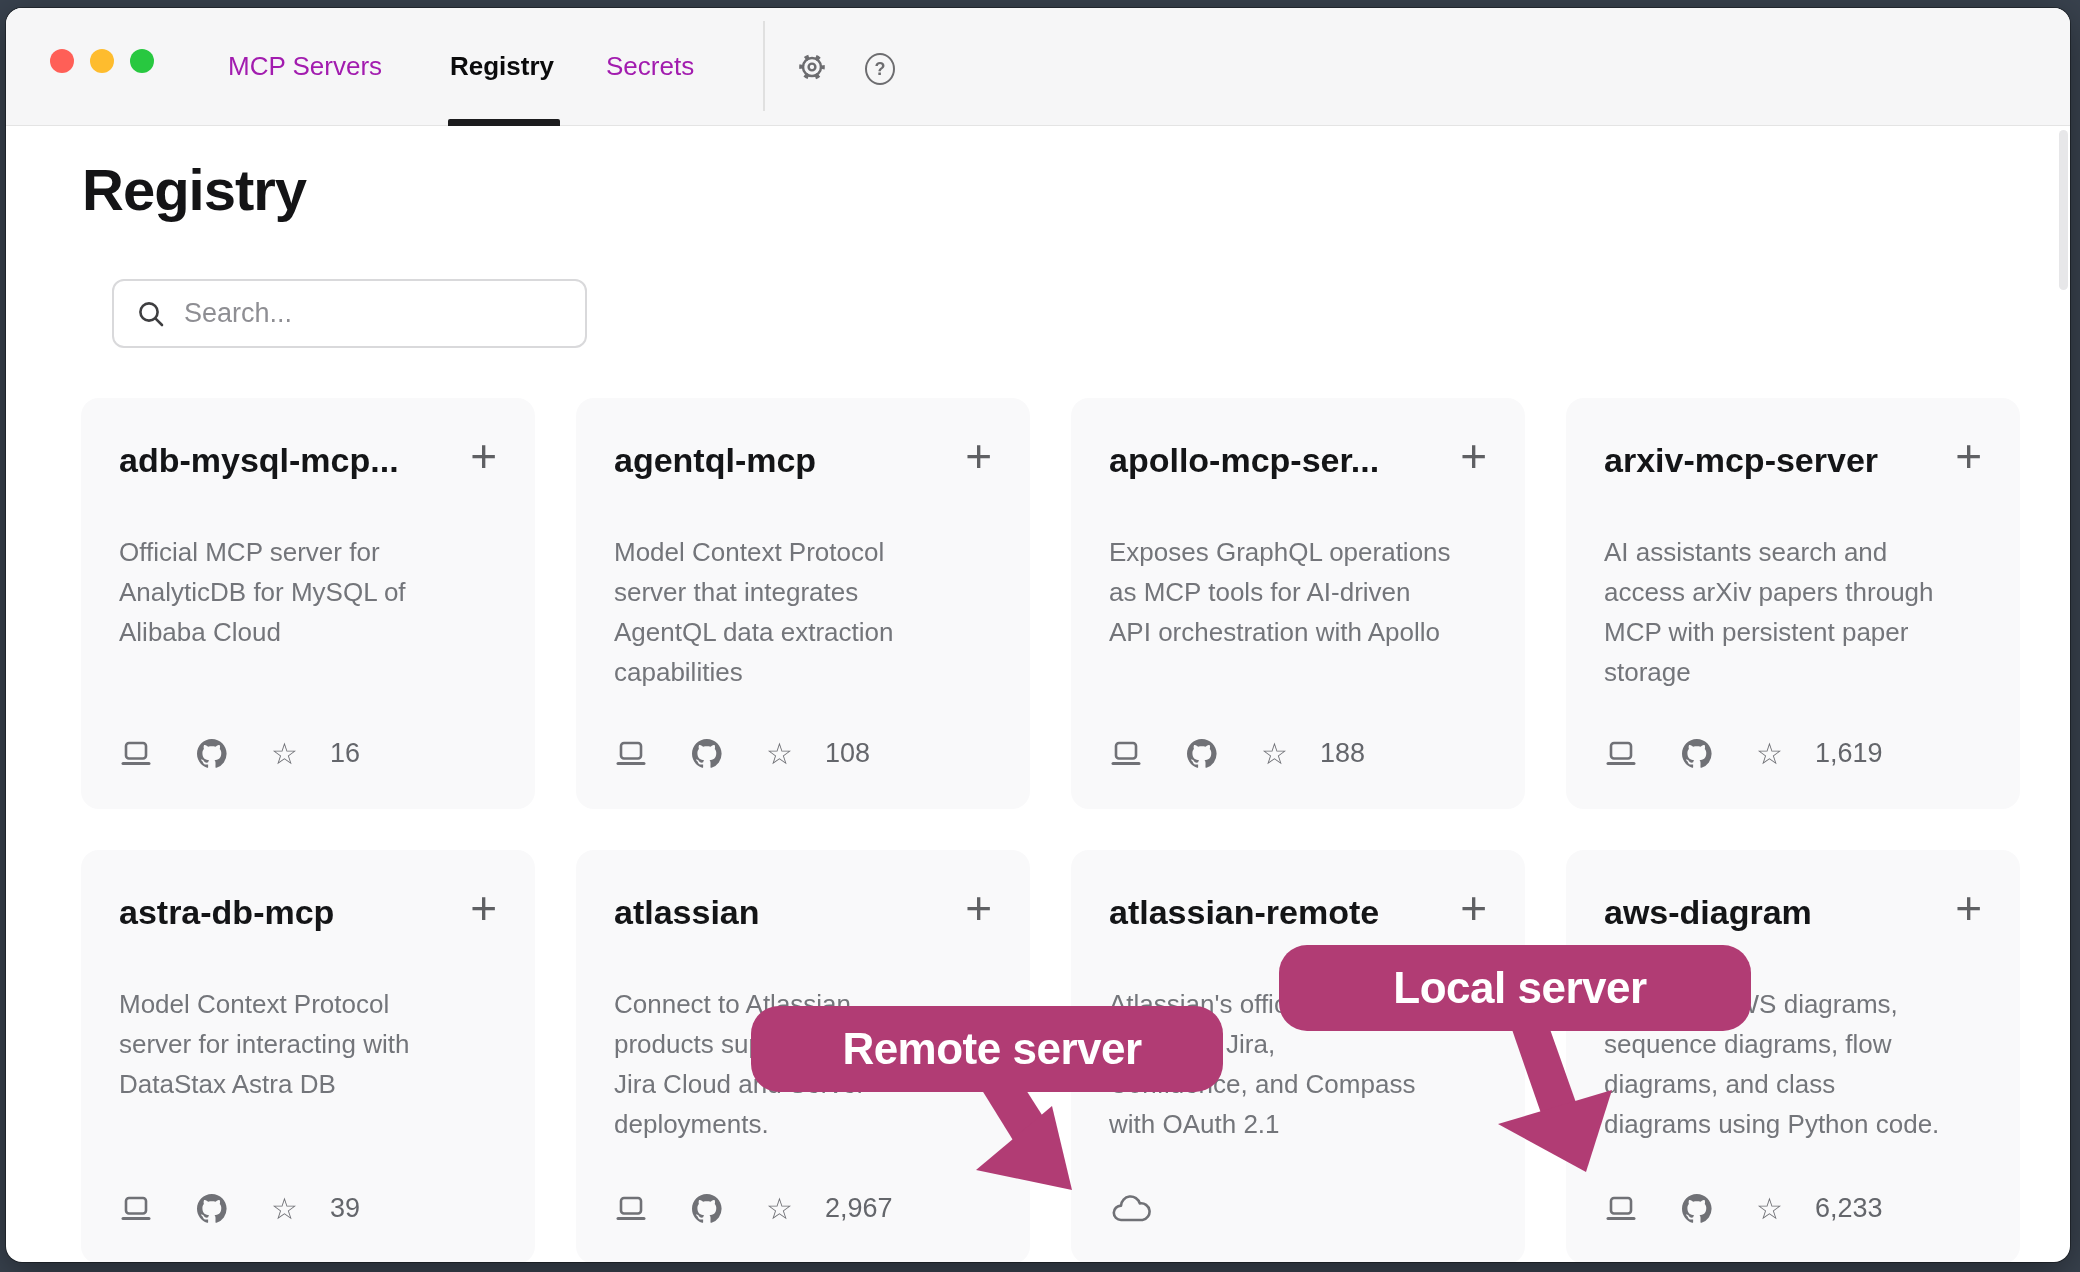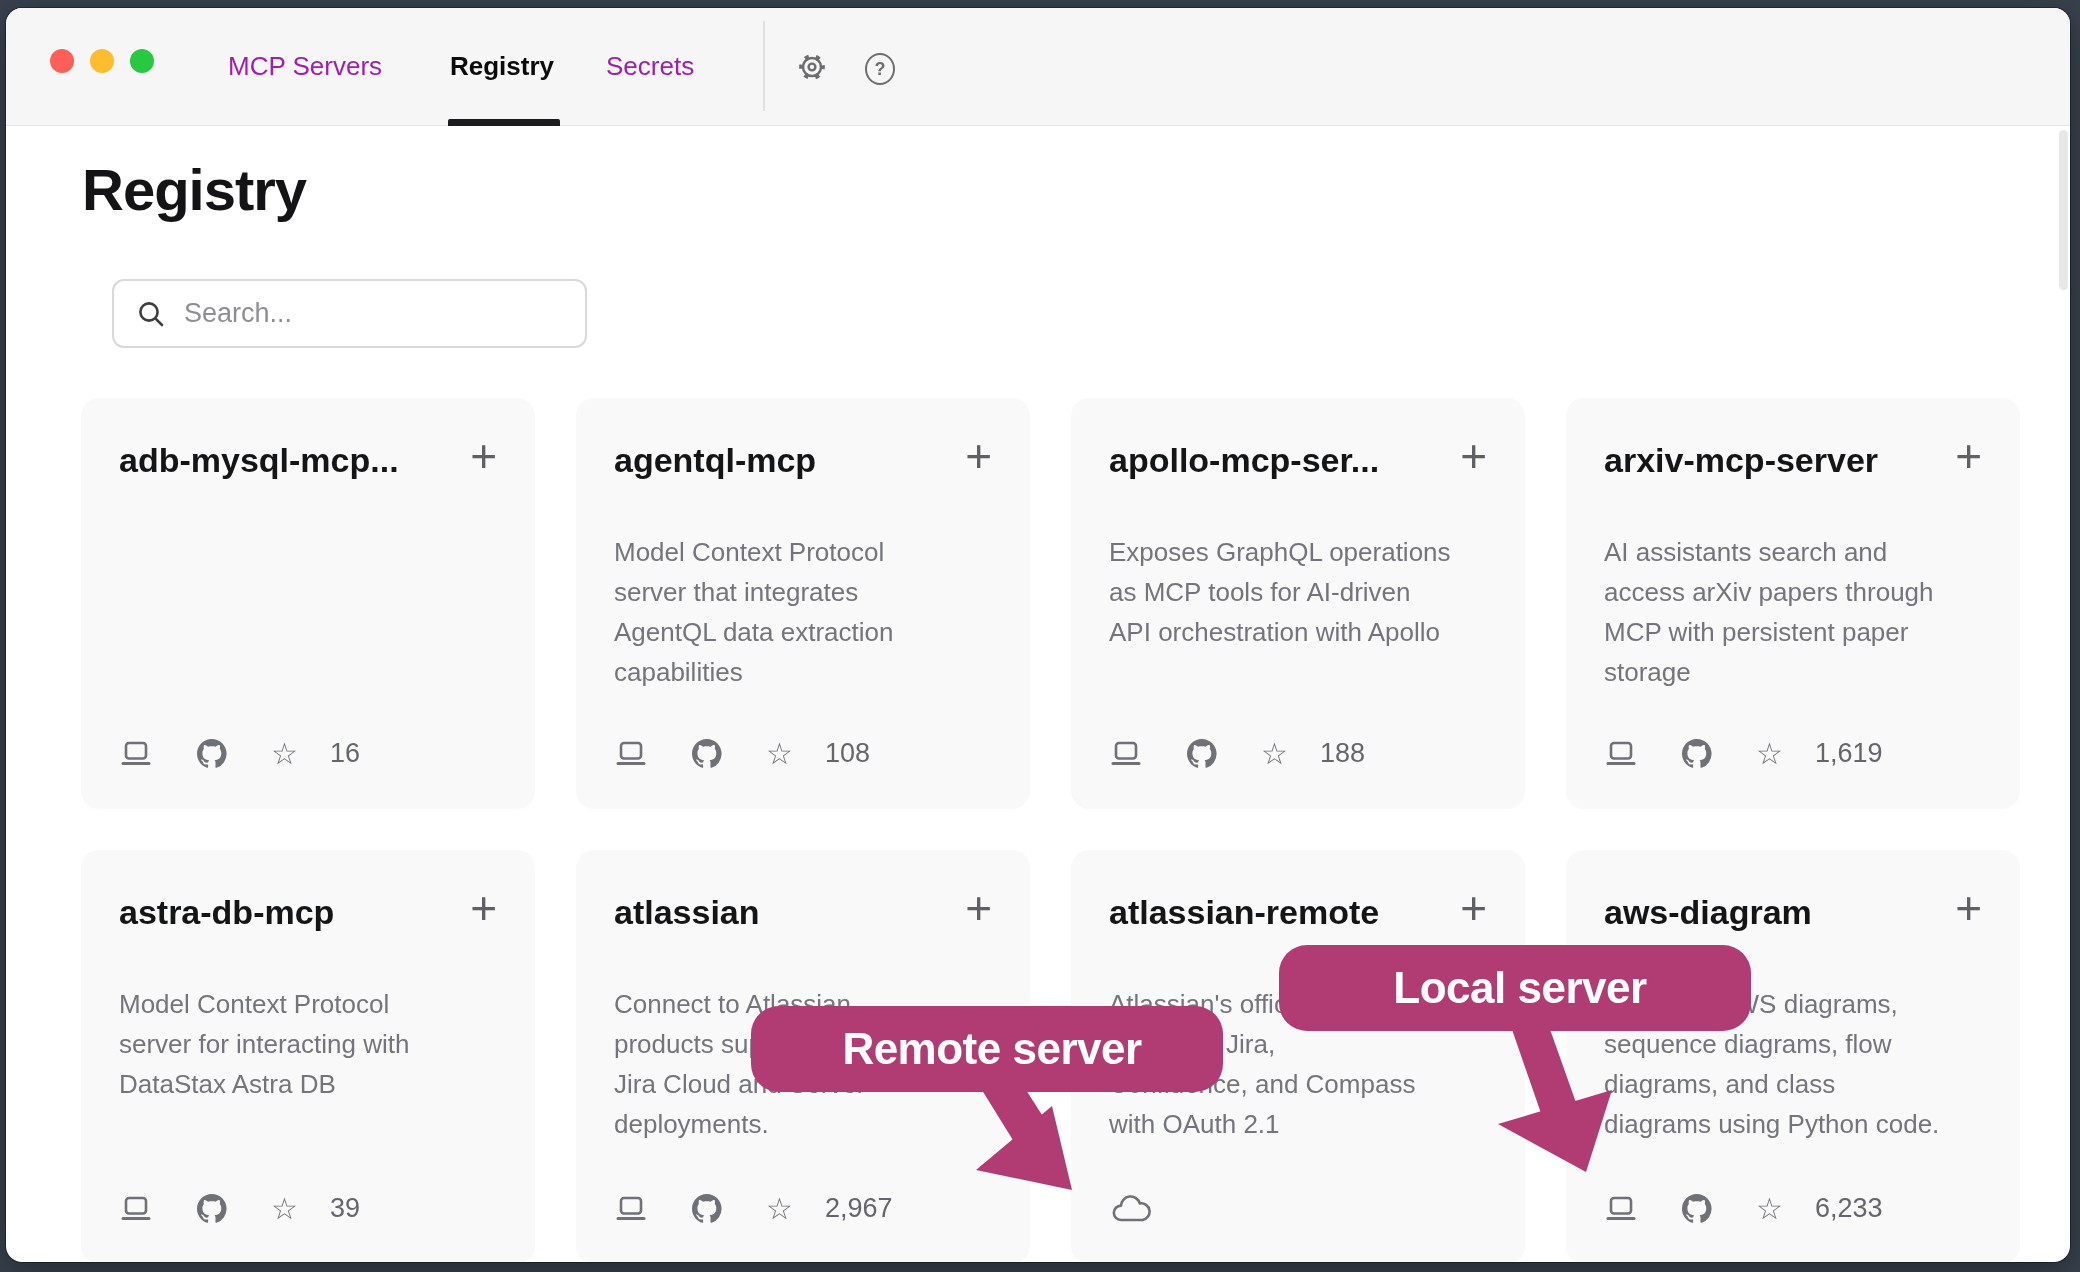--- a/index.html
+++ b/index.html
@@ -178,20 +178,23 @@
       <input class="search-input" type="text" placeholder="Search..." style="">
     </div>
 
     <div class="grid">
 
       <div class="card">
         <div class="card-head">
           <h3 class="card-title">adb-mysql-mcp...</h3>
           <button class="add-btn">+</button>
         </div>
+        <p class="card-desc">Official MCP server for
+AnalyticDB for MySQL of
+Alibaba Cloud</p>
         <div class="card-footer">
           <span class="f-icon">
               <svg width="34" height="26" viewBox="0 0 34 26">
                 <use href="#ic-laptop"></use>
               </svg>
             </span>
           <span class="f-icon">
               <svg width="30" height="30" viewBox="0 0 30 30">
                 <use href="#ic-github"></use>
               </svg>

